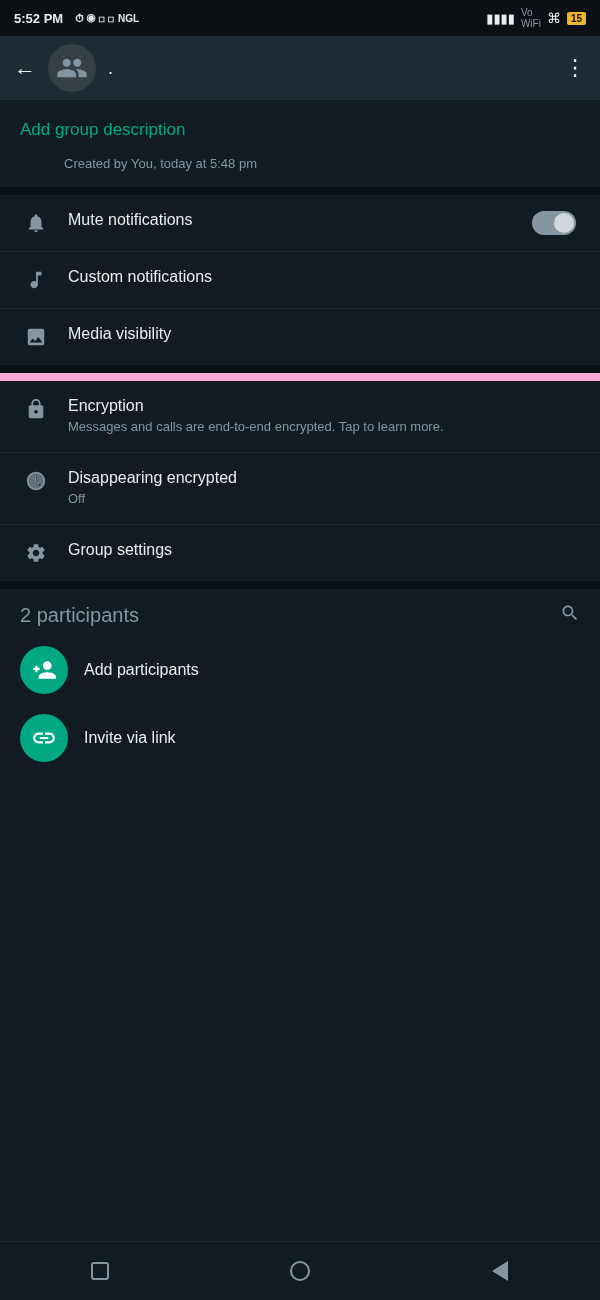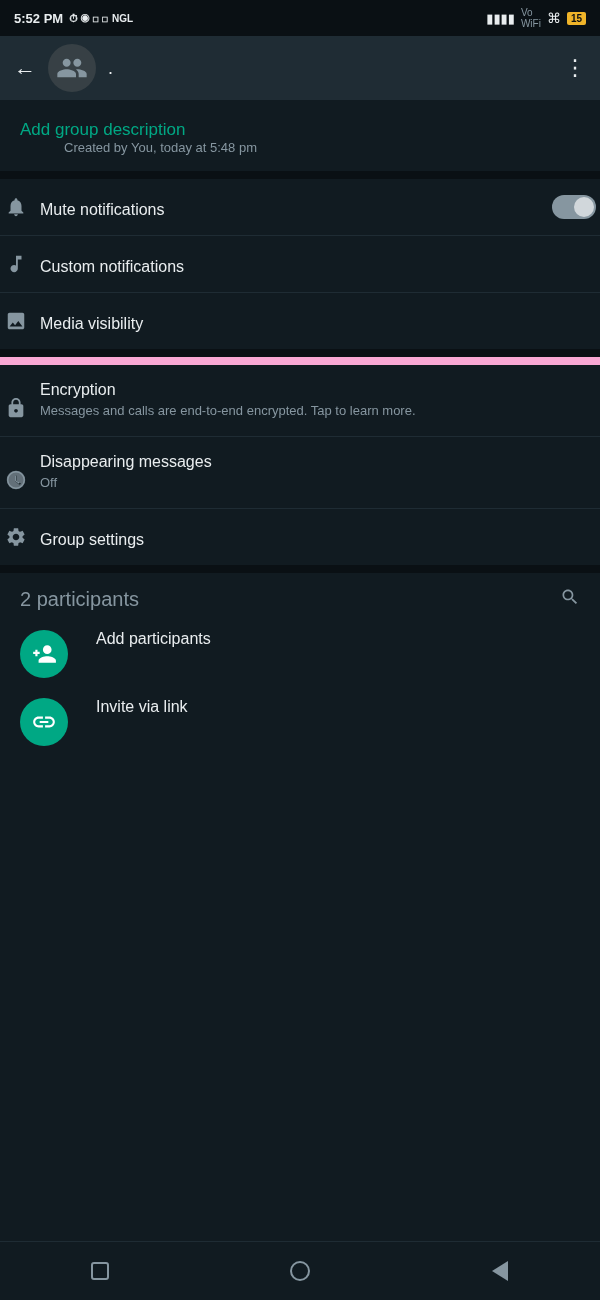--- a/index.html
+++ b/index.html
@@ -22,21 +22,21 @@
       align-items: center;
       padding: 6px 14px;
       height: 36px;
     }
     .status-left {
       font-size: 13px;
       font-weight: 600;
       color: #e9edef;
       display: flex;
       align-items: center;
-      gap: 6px;
+      gap: 12px;
     }
     .status-icons-left {
       display: flex;
       align-items: center;
       gap: 4px;
       font-size: 11px;
       color: #e9edef;
     }
     .status-right {
       display: flex;
@@ -97,40 +97,40 @@
     .section {
       background-color: #111b21;
       padding: 20px 20px 16px 20px;
       border-bottom: 8px solid #0a1014;
     }
 
     .add-description {
       color: #00a884;
       font-size: 17px;
       font-weight: 500;
-      margin-bottom: 0;
+      margin-bottom: 16px;
       cursor: pointer;
     }
     .created-by {
       color: #8696a0;
       font-size: 13px;
       margin-left: 44px;
     }
 
     
     .settings-section {
       background-color: #111b21;
       border-bottom: 8px solid #0a1014;
     }
 
     .setting-item {
       display: flex;
-      align-items: flex-end;
-      padding: 16px 4px;
-      gap: 12px;
+      align-items: flex-start;
+      padding: 16px 24px;
+      gap: 20px;
       cursor: pointer;
       border-bottom: 1px solid #1f2c34;
       position: relative;
     }
     .setting-item:last-child {
       border-bottom: none;
     }
     .setting-icon {
       width: 24px;
       height: 24px;
@@ -195,23 +195,23 @@
       color: #8696a0;
     }
     .search-icon-btn {
       color: #8696a0;
       font-size: 20px;
       cursor: pointer;
     }
 
     .participant-item {
       display: flex;
-      align-items: flex-start;
+      align-items: center;
       padding: 10px 0;
-      gap: 28px;
+      gap: 16px;
       cursor: pointer;
     }
     .participant-avatar {
       width: 48px;
       height: 48px;
       border-radius: 50%;
       display: flex;
       align-items: center;
       justify-content: center;
       flex-shrink: 0;
@@ -369,21 +369,21 @@
   <div class="setting-item">
     <div class="setting-icon">
       <svg class="icon-svg" viewBox="0 0 24 24">
           <path d="M11.99 2C6.47 2 2 6.48 2 12s4.47 10 9.99 10C17.52 22 22 17.52 22 12S17.52 2 11.99 2zm4.24 16L11 13.5V7h1.5v5.9l4.77 2.88-.78 1.22z" opacity=".5"></path>
           <path d="M12 2C6.48 2 2 6.48 2 12s4.48 10 10 10 10-4.48 10-10S17.52 2 12 2zm.5 5v5.75l4.87 2.89-.74 1.23L11 13V7h1.5z" style="opacity:0.4"></path>
           <circle cx="12" cy="12" r="9" fill="none" stroke="#8696a0" stroke-width="1.5"></circle>
           <path d="M12 7v5.5l4 2.3-.7 1.2L11 13V7z" fill="#8696a0"></path>
         </svg>
     </div>
     <div class="setting-text">
-      <div class="setting-title">Disappearing messages</div>
+      <div class="setting-title">Disappearing encrypted</div>
       <div class="setting-subtitle">Off</div>
     </div>
   </div>
 
   <div class="setting-item">
     <div class="setting-icon">
       <svg class="icon-svg" viewBox="0 0 24 24">
           <path d="M19.14,12.94c0.04-0.3,0.06-0.61,0.06-0.94c0-0.32-0.02-0.64-0.07-0.94l2.03-1.58c0.18-0.14,0.23-0.41,0.12-0.61 l-1.92-3.32c-0.12-0.22-0.37-0.29-0.59-0.22l-2.39,0.96c-0.5-0.38-1.03-0.7-1.62-0.94L14.4,2.81c-0.04-0.24-0.24-0.41-0.48-0.41 h-3.84c-0.24,0-0.43,0.17-0.47,0.41L9.25,5.35C8.66,5.59,8.12,5.92,7.63,6.29L5.24,5.33c-0.22-0.08-0.47,0-0.59,0.22L2.74,8.87 C2.62,9.08,2.66,9.34,2.86,9.48l2.03,1.58C4.84,11.36,4.8,11.69,4.8,12s0.02,0.64,0.07,0.94l-2.03,1.58 c-0.18,0.14-0.23,0.41-0.12,0.61l1.92,3.32c0.12,0.22,0.37,0.29,0.59,0.22l2.39-0.96c0.5,0.38,1.03,0.7,1.62,0.94l0.36,2.54 c0.05,0.24,0.24,0.41,0.48,0.41h3.84c0.24,0,0.44-0.17,0.47-0.41l0.36-2.54c0.59-0.24,1.13-0.56,1.62-0.94l2.39,0.96 c0.22,0.08,0.47,0,0.59-0.22l1.92-3.32c0.12-0.22,0.07-0.47-0.12-0.61L19.14,12.94z M12,15.6c-1.98,0-3.6-1.62-3.6-3.6 s1.62-3.6,3.6-3.6s3.6,1.62,3.6,3.6S13.98,15.6,12,15.6z"></path>
         </svg>
     </div>

